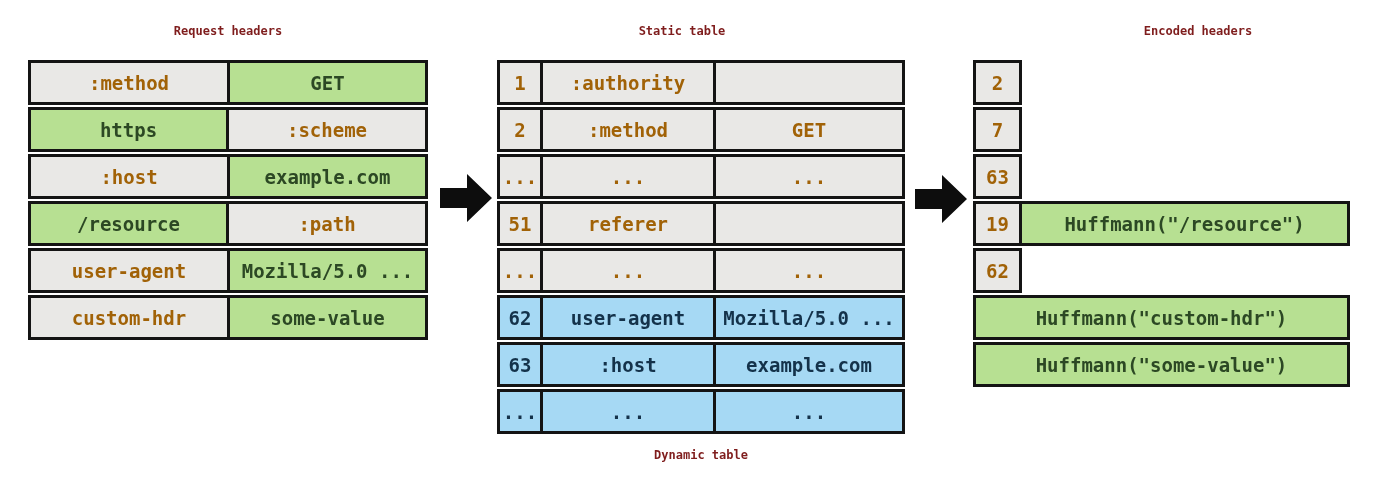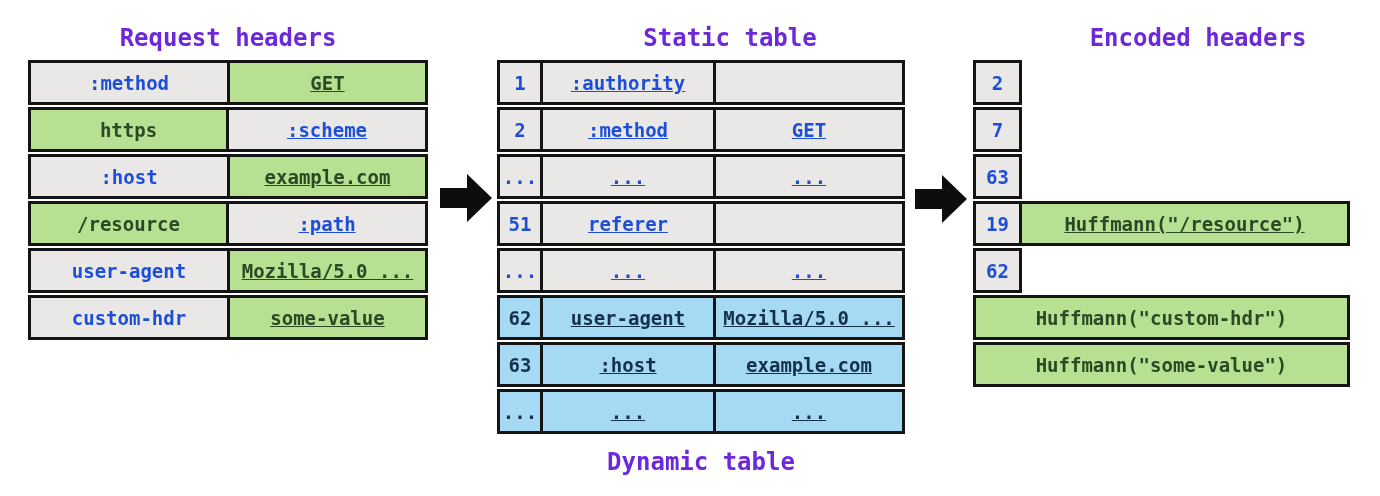--- a/index.html
+++ b/index.html
@@ -7,63 +7,63 @@
   body {
     width: 1380px; height: 496px;
     position: relative;
     font-family: "DejaVu Sans Mono", "Liberation Mono", monospace;
     font-weight: bold;
     overflow: hidden;
   }
   .title {
     position: absolute;
     transform: translateX(-50%);
-    font-size: 24px;
-    color: #6d28d9;
+    font-size: 12px;
+    color: #7f1d1d;
     white-space: nowrap;
   }
   .tbl {
     position: absolute;
     display: flex;
     flex-direction: column;
     gap: 2px;
   }
   .row { display: flex; height: 45px; }
   .cell {
     border: 3px solid #141414;
     display: flex;
     align-items: center;
     justify-content: center;
     font-size: 19px;
-    color: #1d4ed8;
+    color: #a16207;
     background: #e9e8e6;
     white-space: nowrap;
     height: 45px;
   }
-  .cell + .cell { margin-left: -3px; text-decoration: underline; }
+  .cell + .cell { margin-left: -3px; }
   .c-green { background: #b7e092; color: #2c4824; }
   .c-blue  { background: #a6d9f4; color: #14324a; }
   
   .req-name  { width: 202px; }
   .req-value { flex: 1; }
   
   .st-index { width: 46px; }
   .st-name  { width: 176px; }
   .st-value { flex: 1; }
   
   .enc-index   { width: 49px; }
   .enc-payload { width: 331px; background: #b7e092; color: #2c4824; }
   .enc-full    { width: 377px; background: #b7e092; color: #2c4824; }
   .arrow { position: absolute; width: 52px; height: 52px; }
 </style>
 </head>
 <body>
 
 <div class="title" style="left:228px; top:24px;">Request headers</div>
-<div class="title" style="left:730px; top:24px;">Static table</div>
+<div class="title" style="left:682px; top:24px;">Static table</div>
 <div class="title" style="left:1162px; top:24px;margin-left:36px;">Encoded headers</div>
 
 <div class="tbl" style="left:28px; top:60px; width:400px;">
   <div class="row">
     <div class="cell req-name">:method</div>
     <div class="cell req-value c-green">GET</div>
   </div>
   <div class="row">
     <div class="cell req-value c-green">https</div>
     <div class="cell req-name">:scheme</div>

